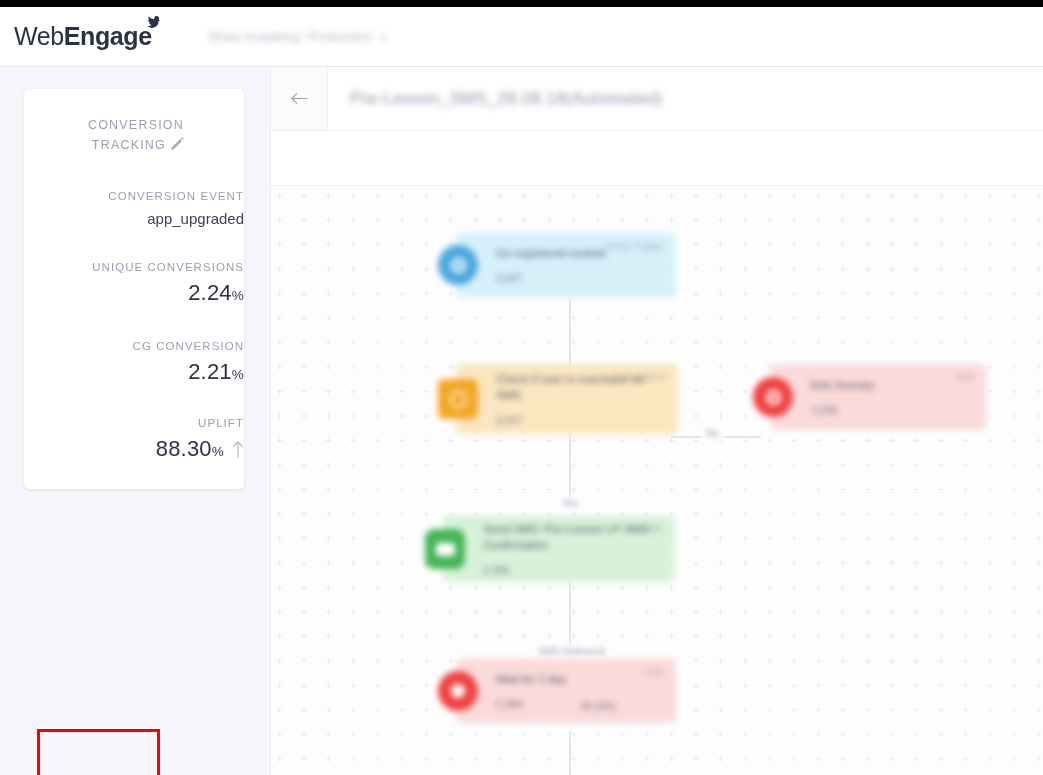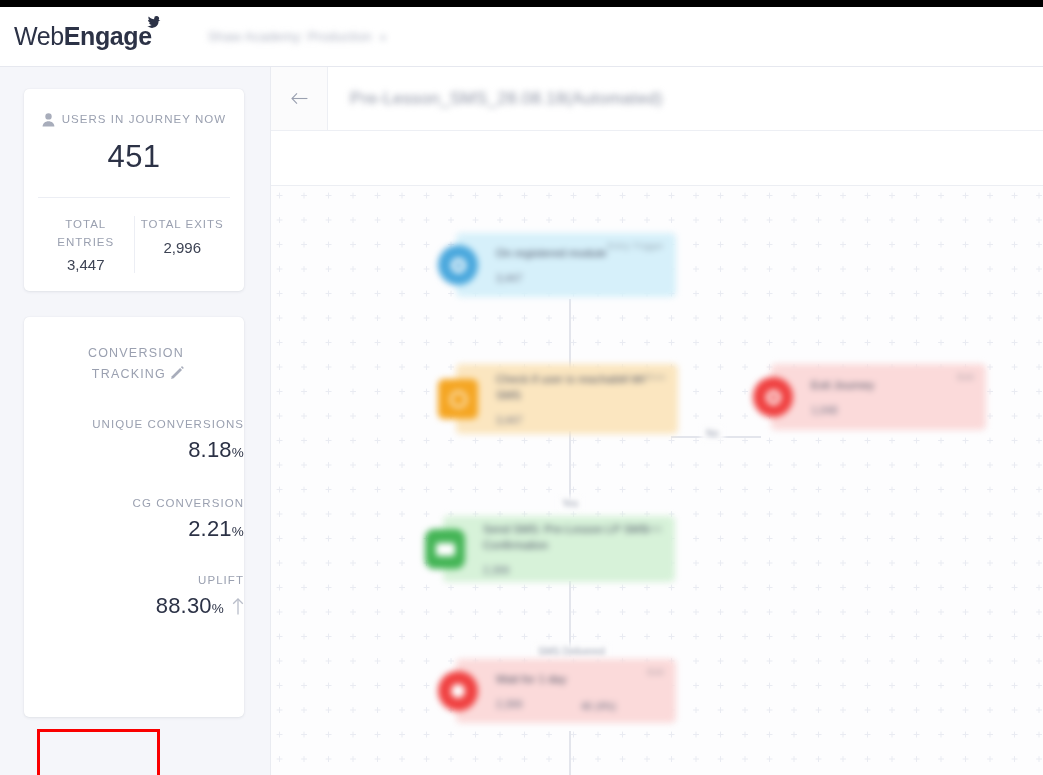--- a/index.html
+++ b/index.html
@@ -421,55 +421,38 @@
     <span>Shaw Academy: Production</span>
     <span class="caret">▾</span>
   </div>
 
 </div>
 
 <div class="body-wrap">
 
   <aside class="sidebar">
 
-    <section class="card card-journey">
-      <div class="kpi-label-row">
-        <svg class="user-icon" viewBox="0 0 13 14" fill="#a8adbb">
-          <circle cx="6.5" cy="3.4" r="3.2"></circle>
-          <path d="M0.6 13.6c0-3.2 2.6-5.4 5.9-5.4s5.9 2.2 5.9 5.4z"></path>
-        </svg>
-        <span class="kpi-label">USERS IN JOURNEY NOW</span>
-      </div>
-      <div class="kpi-big">451</div>
-
-      <div class="split-row">
-        <div class="split-col">
-          <div class="split-label">TOTAL ENTRIES</div>
-          <div class="split-value">3,447</div>
-        </div>
-        <div class="split-col">
-          <div class="split-label">TOTAL EXITS</div>
-          <div class="split-value">2,996</div>
-        </div>
-      </div>
-    </section>
 
     <section class="card card-conversion">
 
       <div>
         <span class="sec-title"><span>CONVERSION TRACKING</span><svg class="pencil-icon" viewBox="0 0 13 13" fill="#a8adbb">
               <path d="M0.8 10.3 9.1 2l1.9 1.9-8.3 8.3-2.6.7z"></path>
               <path d="M9.9 1.2 11 .1l1.9 1.9-1.1 1.1z"></path>
             </svg></span>
       </div>
 
+      <div class="metric-block">
+        <div class="metric-label">CONVERSION EVENT</div>
+        <div class="metric-event">app_upgraded</div>
+      </div>
 
       <div class="metric-block">
         <div class="metric-label">UNIQUE CONVERSIONS</div>
-        <div class="metric-value"><span>8.18</span><span class="pct">%</span></div>
+        <div class="metric-value"><span>2.24</span><span class="pct">%</span></div>
       </div>
 
       <div class="metric-block">
         <div class="metric-label">CG CONVERSION</div>
         <div class="metric-value"><span>2.21</span><span class="pct">%</span></div>
       </div>
 
       <div class="metric-block uplift-block">
         <div class="metric-label">UPLIFT</div>
         <div class="metric-value"><span>88.30</span><span class="pct">%</span><svg class="arrow-up" viewBox="0 0 12 17" fill="none" stroke="#b9bdc9" stroke-width="1.3">

